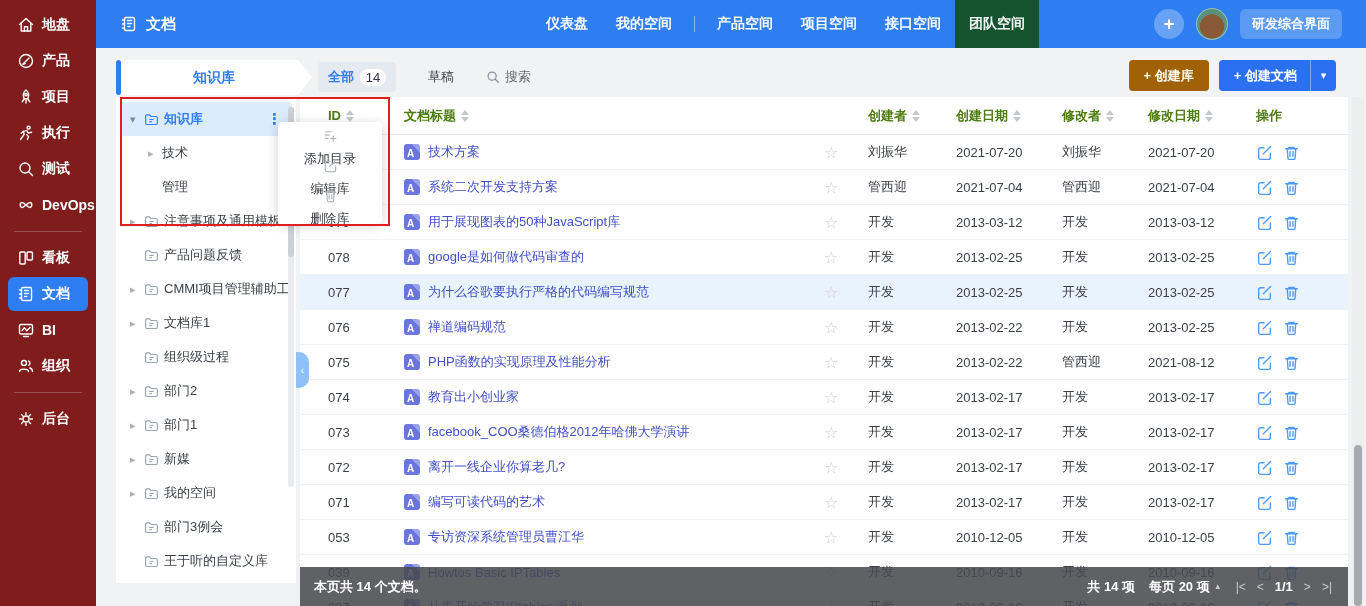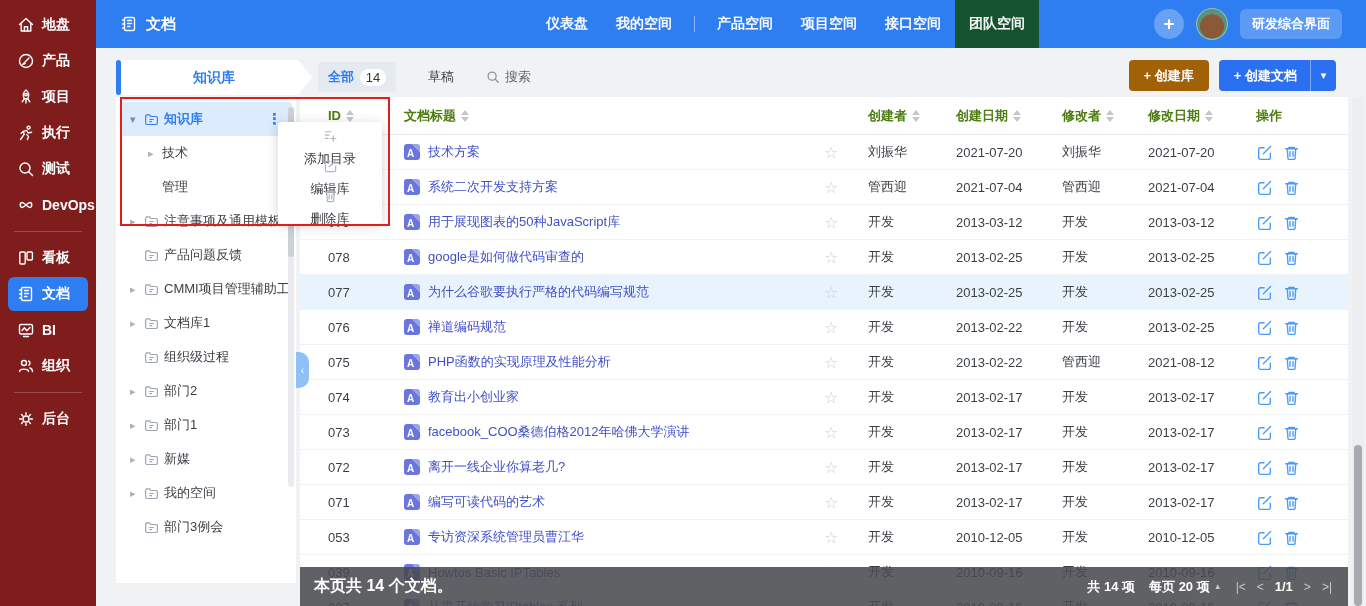--- a/index.html
+++ b/index.html
@@ -76,21 +76,21 @@
   .doc-badge{width:16px;height:16px;border-radius:3px;background:linear-gradient(225deg,#9aa2ec 0 26%,#6a76dd 26%);color:#fff;font-size:10px;font-weight:bold;display:flex;align-items:flex-end;justify-content:flex-start;padding:0 0 1px 3px;box-sizing:border-box;flex:none;}
   .doc-title{color:#4150c8;white-space:nowrap;overflow:hidden;text-overflow:ellipsis;}
   .star{cursor:pointer;}
   .star::before{content:"☆";font-size:16px;color:#ccd0d6;}
   .actions{display:flex;gap:10px;}
   .act{width:17px;height:17px;color:#4b9bf7;cursor:pointer;}
   .act svg{width:17px;height:17px;}
 
   
   .foot{position:absolute;left:0;bottom:0;width:100%;height:39px;background:rgba(72,74,78,.87);color:#fff;display:flex;align-items:center;justify-content:space-between;padding:0 16px 0 14px;box-sizing:border-box;z-index:9;}
-  .foot-left{font-size:16px;font-weight:bold;}
+  .foot-left{font-size:13px;font-weight:bold;}
   .foot-right{display:flex;align-items:center;gap:14px;font-size:13px;}
   .fstrong{font-weight:bold;}
   .perpage{display:flex;align-items:center;gap:4px;font-weight:bold;cursor:pointer;}
   .perpage::after{content:"▲";font-size:8px;color:#c7cacd;}
   .pager{display:flex;align-items:center;gap:11px;color:#c7cacd;font-size:12px;}
   .pager .pg{color:#fff;font-weight:bold;font-size:13px;}
   .pager span{cursor:pointer;}
 
   
   .page-scroll{position:absolute;left:1352px;top:97px;width:12px;height:509px;background:#eceef0;z-index:10;}
@@ -451,20 +451,31 @@
           <span class="tree-folder">
             <svg viewBox="0 0 18 18" fill="none" stroke="currentColor" stroke-width="1.4" stroke-linejoin="round">
               <path d="M2 5 a1.5 1.5 0 0 1 1.5 -1.5 H6.8 L8.3 5.4 H14.5 A1.5 1.5 0 0 1 16 6.9 V13.5 A1.5 1.5 0 0 1 14.5 15 H3.5 A1.5 1.5 0 0 1 2 13.5 Z"></path>
               <path d="M6.5 9 h5 M6.5 11.5 h3"></path>
             </svg>
           </span>
           <span class="tree-label">部门3例会</span>
 
         </div>
 
+        <div class="tree-item">
+          <span class="tree-caret"></span>
+          <span class="tree-folder">
+            <svg viewBox="0 0 18 18" fill="none" stroke="currentColor" stroke-width="1.4" stroke-linejoin="round">
+              <path d="M2 5 a1.5 1.5 0 0 1 1.5 -1.5 H6.8 L8.3 5.4 H14.5 A1.5 1.5 0 0 1 16 6.9 V13.5 A1.5 1.5 0 0 1 14.5 15 H3.5 A1.5 1.5 0 0 1 2 13.5 Z"></path>
+              <path d="M6.5 9 h5 M6.5 11.5 h3"></path>
+            </svg>
+          </span>
+          <span class="tree-label">王于听的自定义库</span>
+
+        </div>
       </div>
     <div class="tree-scroll">
         <span class="thumb"></span>
       </div>
   </div>
   <div class="collapse-handle">‹</div>
 
   <div class="table-panel">
     <div class="thead">
 

